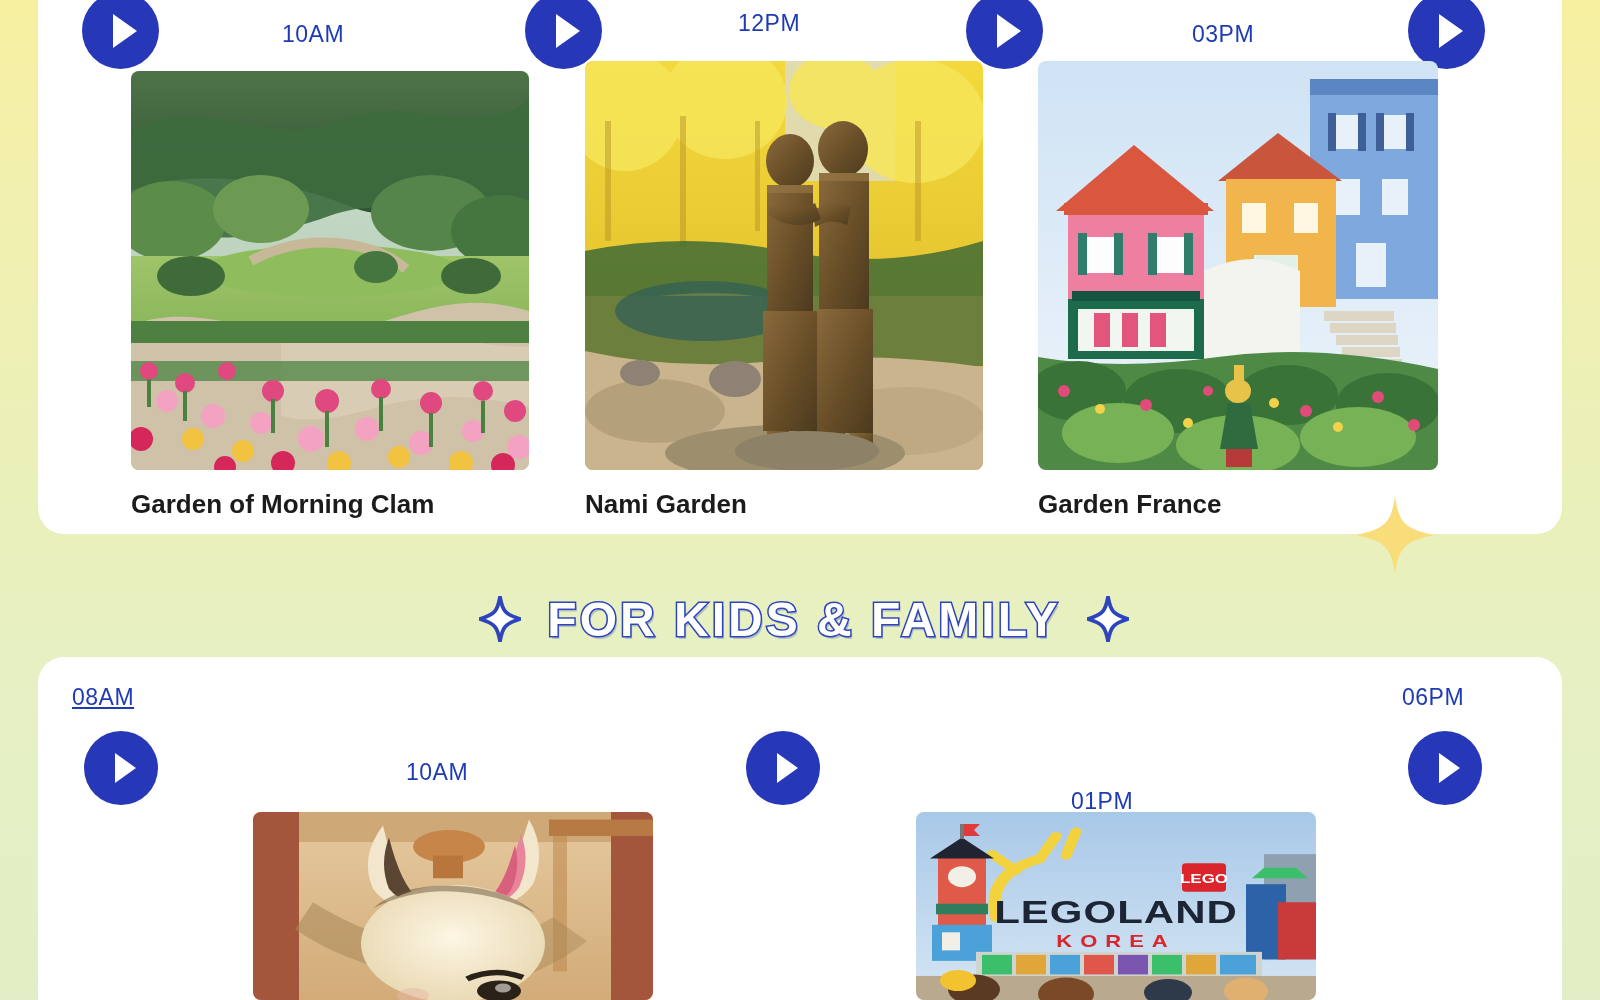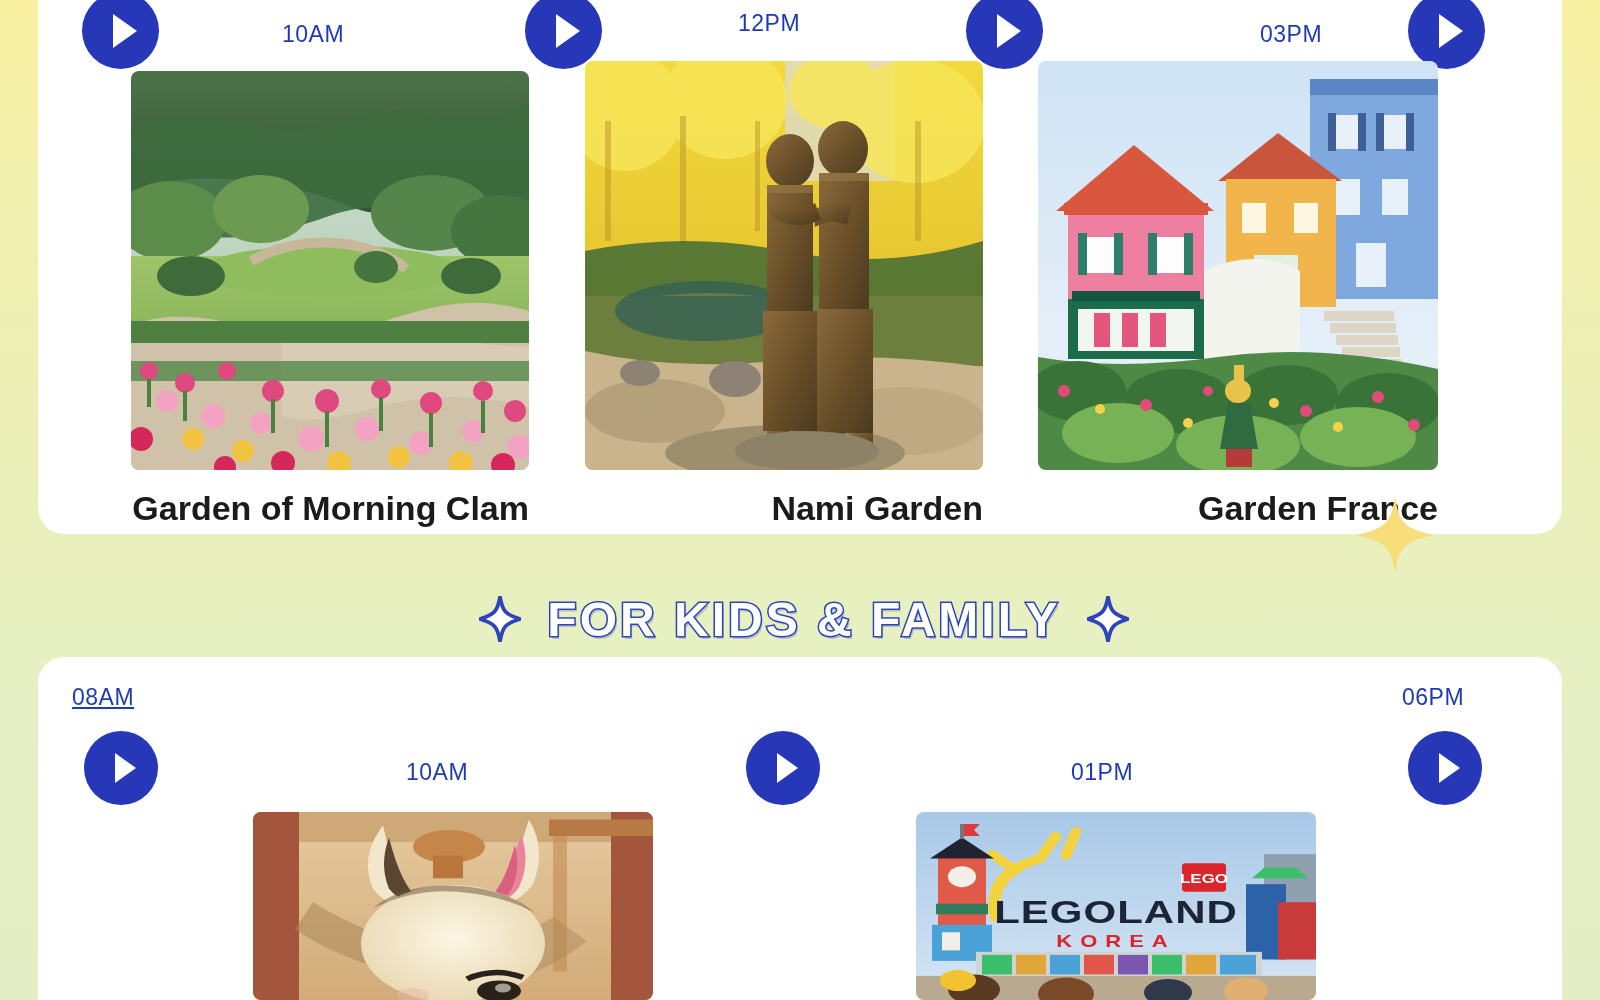--- a/index.html
+++ b/index.html
@@ -62,24 +62,24 @@
     position: absolute;
     border-radius: 8px;
     overflow: hidden;
   }
   .thumb svg { display: block; width: 100%; height: 100%; }
 
   
   .place-title {
     position: absolute;
     color: #1b1b1b;
-    font-size: 34px;
+    font-size: 26px;
     font-weight: 700;
     white-space: nowrap;
-    text-align: right;
+    text-align: left;
     font-family: "Liberation Sans", sans-serif;
   }
 
   
   #section-header-kids {
     position: absolute;
     left: 4px; top: 583px;
     width: 1600px;
     height: 72px;
     display: flex;
@@ -115,21 +115,21 @@
 </div>
 <div class="play-btn" style="left:966px; top:-8px; width:77px; height:77px;">
   <span class="tri"></span>
 </div>
 <div class="play-btn" style="left:1408px; top:-8px; width:77px; height:77px;">
   <span class="tri"></span>
 </div>
 
 <div class="time-label" style="left:282px; top:21px;">10AM</div>
 <div class="time-label" style="left:738px; top:10px;">12PM</div>
-<div class="time-label" style="left:1260px; top:21px;">03PM</div>
+<div class="time-label" style="left:1192px; top:21px;">03PM</div>
 
 <div class="thumb" style="left:131px; top:71px; width:398px; height:399px;">
   <svg viewBox="0 0 398 399" preserveAspectRatio="none">
     <defs>
       <linearGradient id="g1sky" x1="0" y1="0" x2="0" y2="1">
         <stop offset="0" stop-color="#cfe0d4"></stop>
           <stop offset="1" stop-color="#a9c6a6"></stop>
       </linearGradient>
       <linearGradient id="g1hill" x1="0" y1="0" x2="0" y2="1">
         <stop offset="0" stop-color="#4e7248"></stop>
@@ -398,21 +398,21 @@
   <span class="tri"></span>
 </div>
 <div class="play-btn sm" style="left:746px; top:731px; width:74px; height:74px;">
   <span class="tri"></span>
 </div>
 <div class="play-btn sm" style="left:1408px; top:731px; width:74px; height:74px;">
   <span class="tri"></span>
 </div>
 
 <div class="time-label" style="left:406px; top:759px;">10AM</div>
-<div class="time-label" style="left:1071px; top:759px;">01PM</div>
+<div class="time-label" style="left:1071px; top:788px;">01PM</div>
 
 <div class="thumb" style="left:253px; top:812px; width:400px; height:188px;">
   <svg viewBox="0 0 400 250" preserveAspectRatio="none">
     <defs>
       <linearGradient id="g4bg" x1="0" y1="0" x2="0" y2="1">
         <stop offset="0" stop-color="#e6caa0"></stop>
           <stop offset="1" stop-color="#d2ab78"></stop>
       </linearGradient>
       <radialGradient id="g4fur" cx="0.5" cy="0.45" r="0.6">
         <stop offset="0" stop-color="#fdf6e4"></stop>

